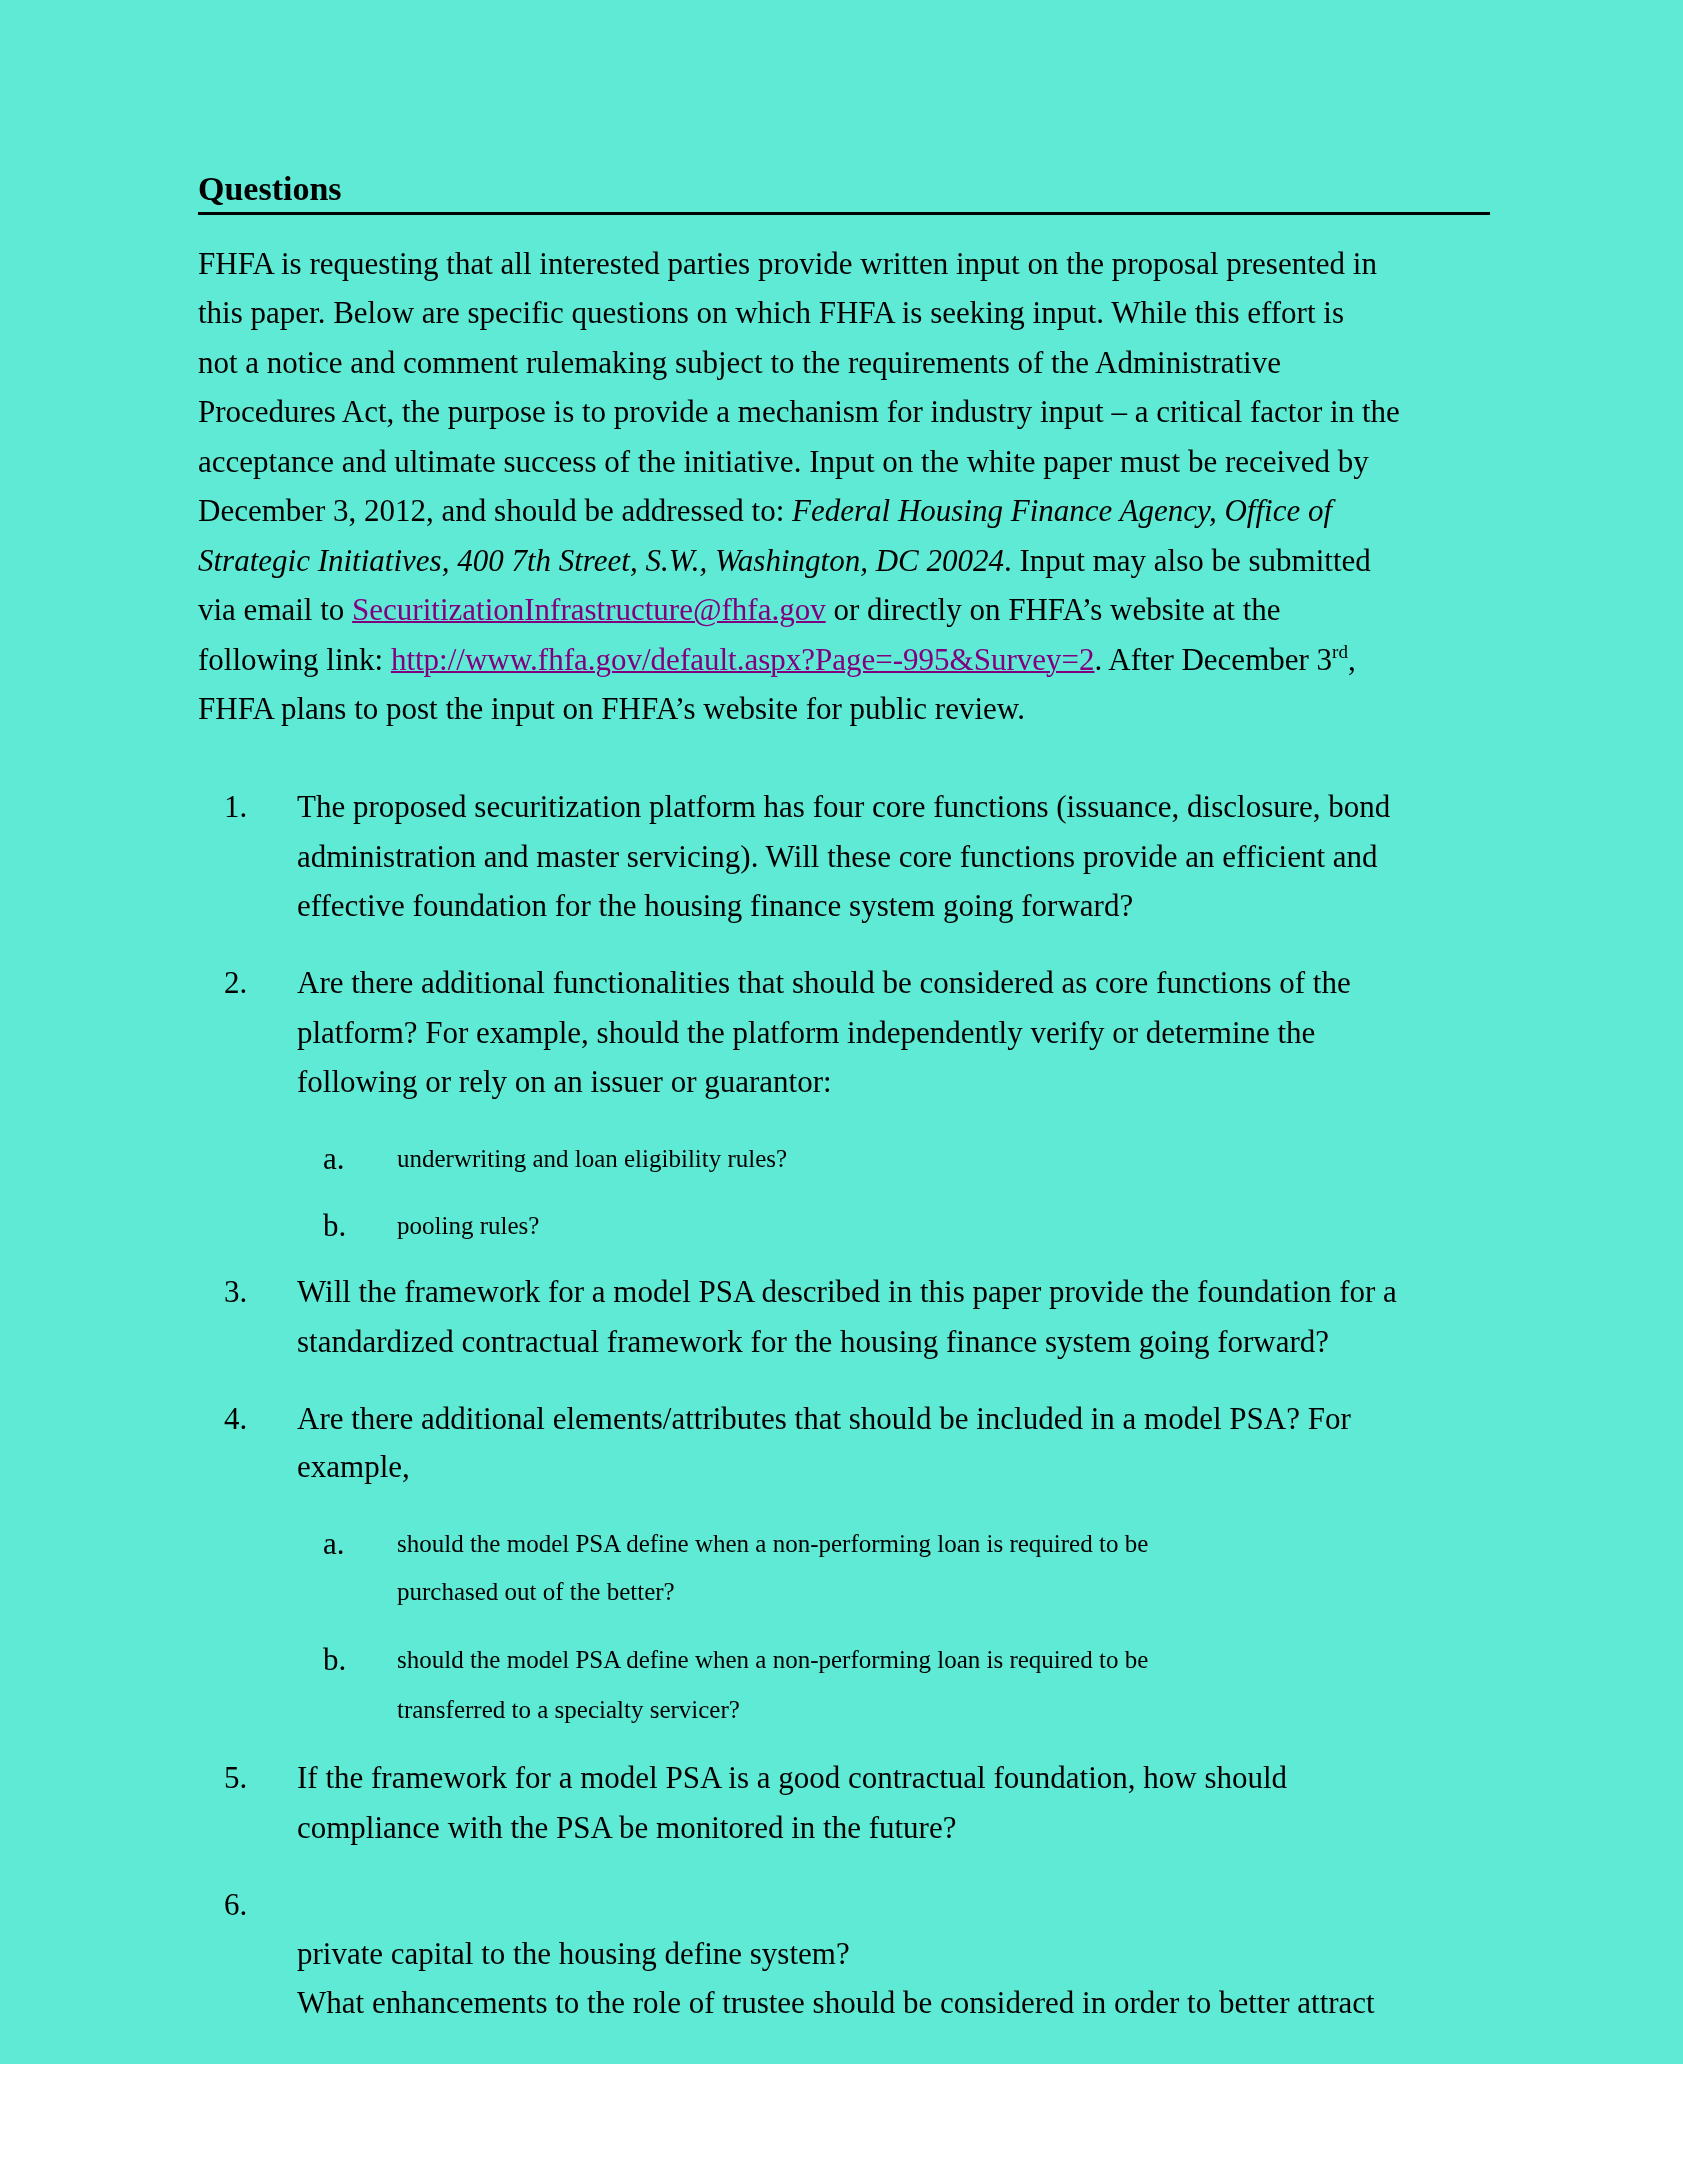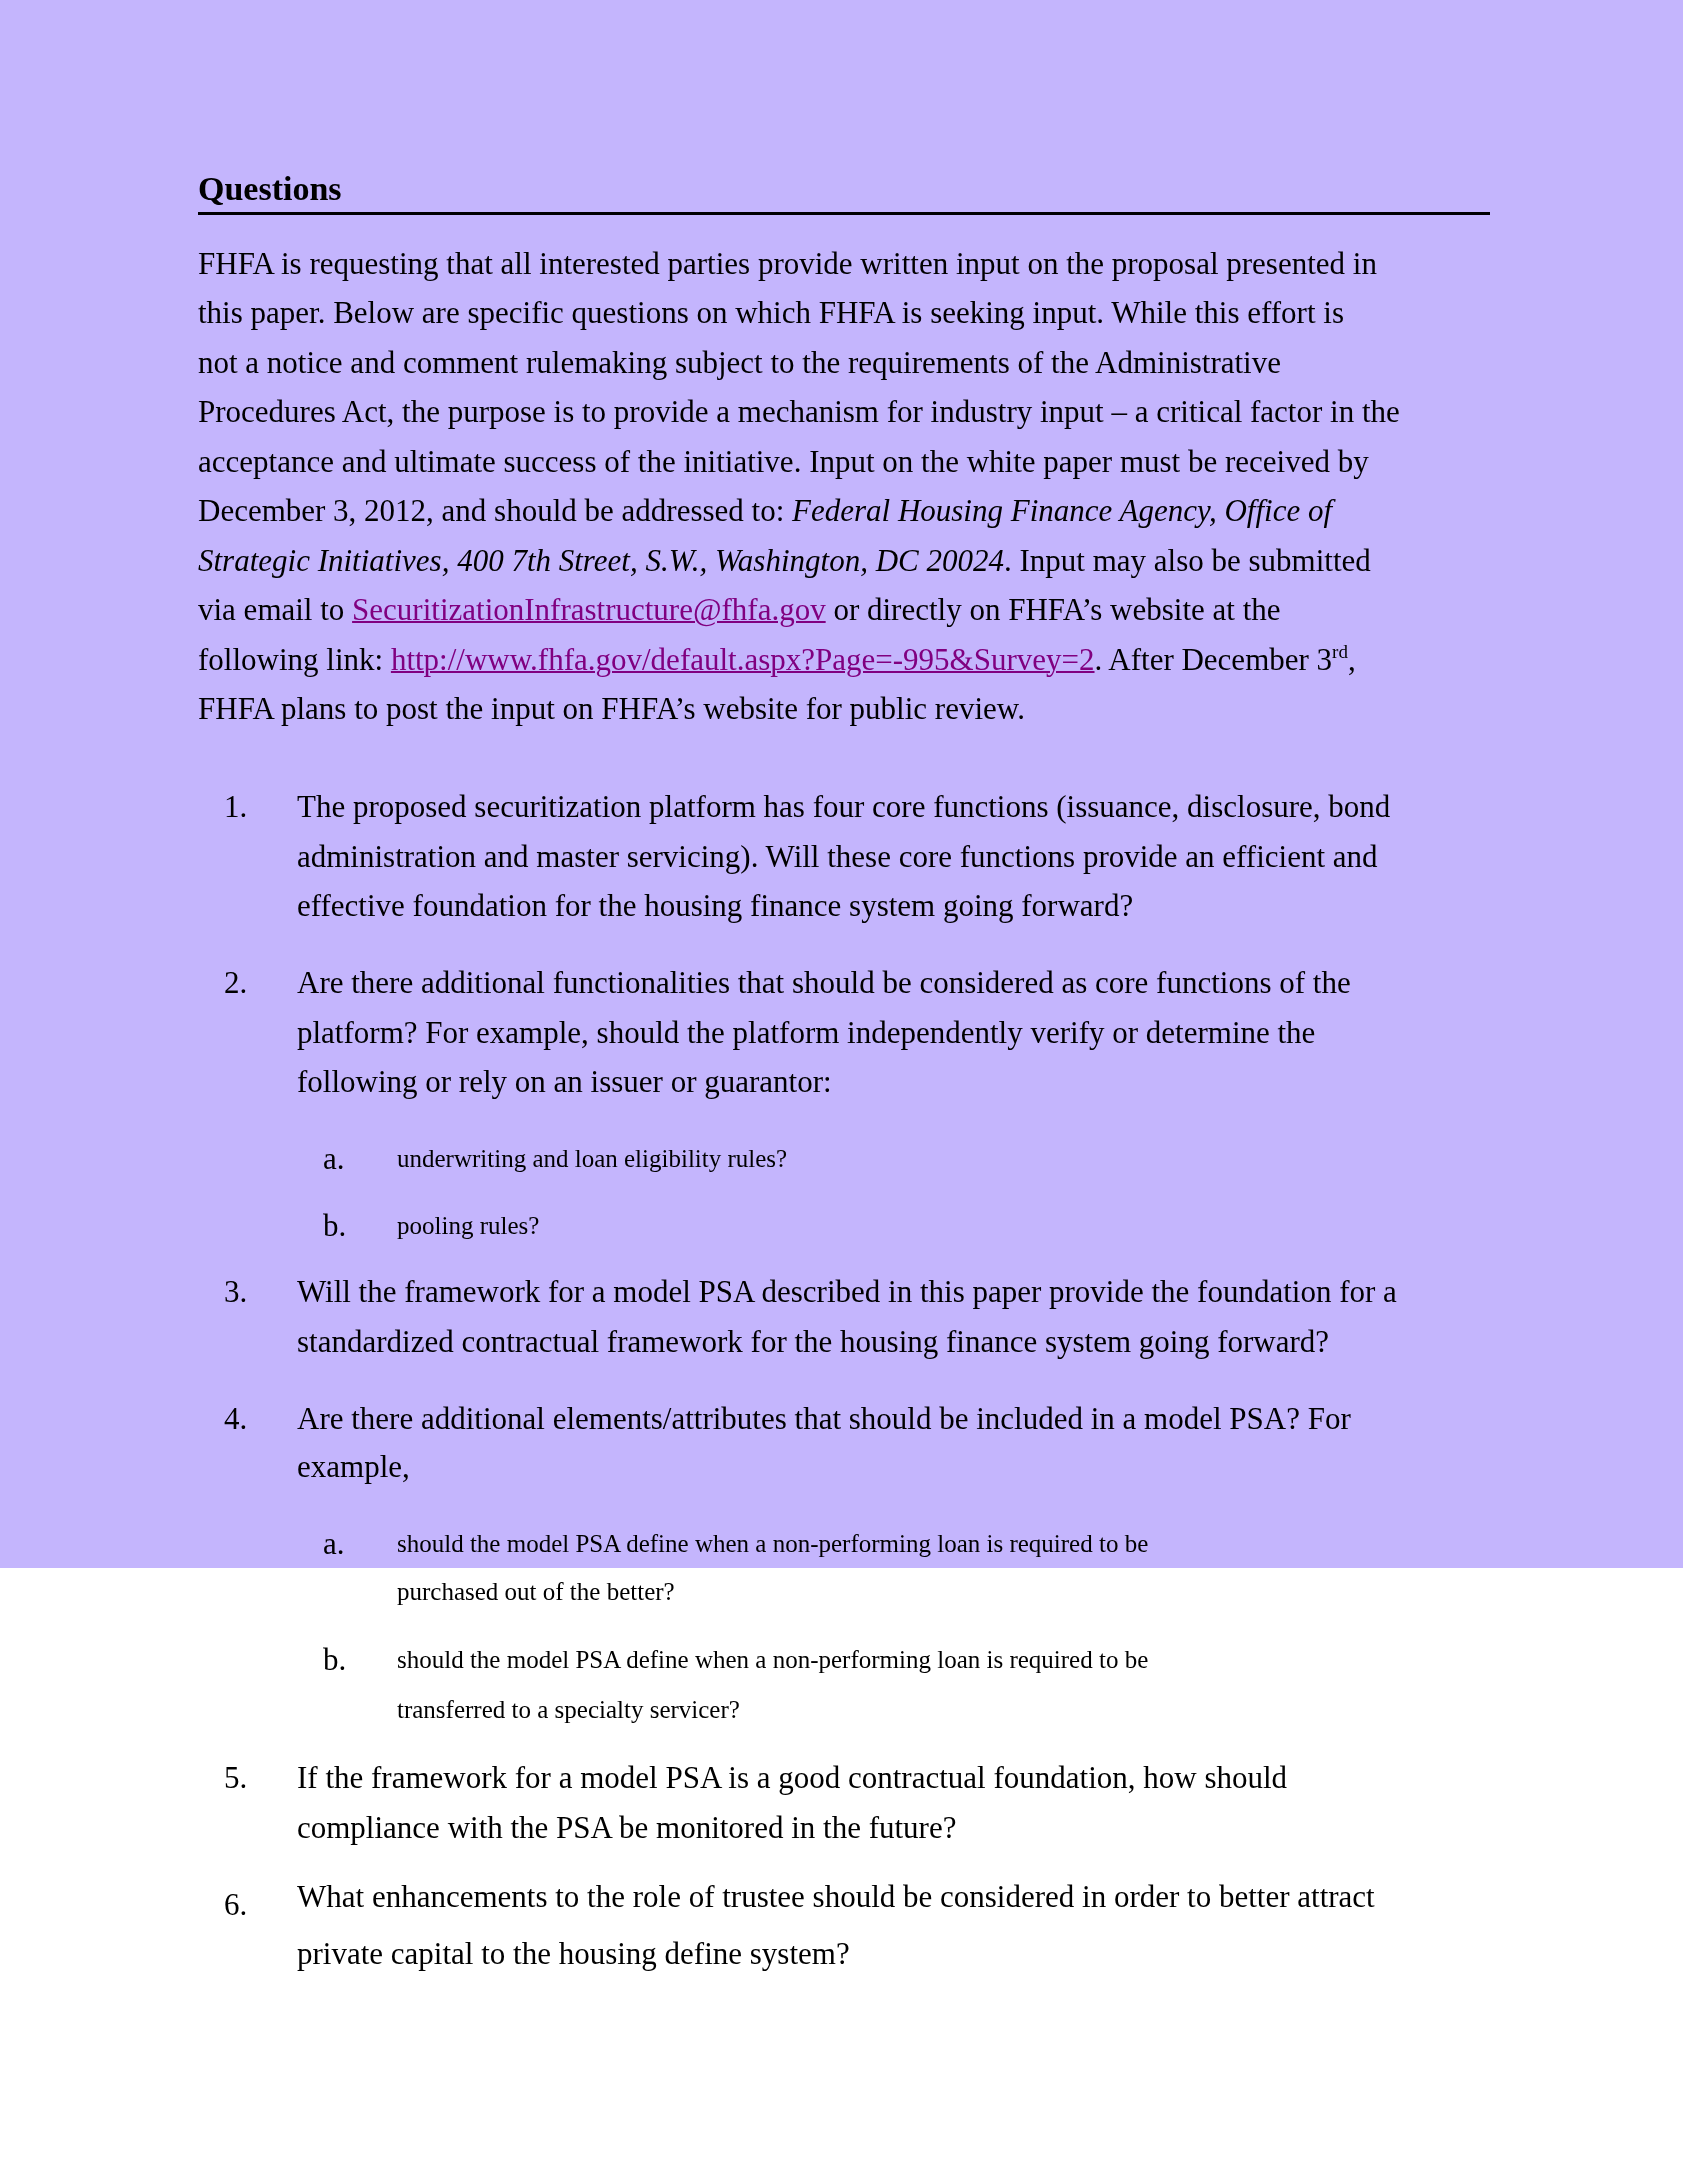--- a/index.html
+++ b/index.html
@@ -1,18 +1,18 @@
 <!DOCTYPE html>
 <html><head>
 <meta charset="utf-8">
 <style>
   html, body { margin: 0; padding: 0; background: #ffffff; }
   body { width: 1683px; height: 2178px; position: relative; overflow: hidden;
          font-family: "Liberation Serif", "DejaVu Serif", serif; color: #000; }
-  .page { position: absolute; left: 0; top: 0; width: 1683px; height: 1568px; background: #c4b5fd; }
+  .page { position: absolute; left: 0; top: 0; width: 1683px; height: 2064px; background: #5eead4; }
   .heading { position: absolute; left: 198px; top: 169px; font-size: 34px; font-weight: bold;
              line-height: 40px; white-space: nowrap; }
   .rule { position: absolute; left: 198px; top: 212px; width: 1292px; height: 3px; background: #000; }
   .line { position: absolute; font-size: 31px; line-height: 36px; white-space: nowrap; text-align: right; }
   .para .line { left: 198px; }
   .num { position: absolute; left: 224px; font-size: 31px; line-height: 36px; white-space: nowrap; }
   .itxt { position: absolute; left: 297px; font-size: 31px; line-height: 36px; white-space: nowrap; }
   .snum { position: absolute; left: 323px; font-size: 31px; line-height: 36px; white-space: nowrap; }
   .stxt { position: absolute; left: 397px; font-size: 25px; line-height: 36px; white-space: nowrap; }
   em { font-style: italic; }
@@ -79,18 +79,18 @@
   </div>
 
   <div>
     <div class="num" style="top:1760px">5.</div>
     <div class="itxt" style="top:1760px">If the framework for a model PSA is a good contractual foundation, how should</div>
     <div class="itxt" style="top:1810px">compliance with the PSA be monitored in the future?</div>
   </div>
 
   <div>
     <div class="num" style="top:1887px">6.</div>
-    <div class="itxt" style="top:1879px">What enhancements to the role of trustee should be considered in order to better attract</div>
+    <div class="itxt" style="top:1985px">What enhancements to the role of trustee should be considered in order to better attract</div>
     <div class="itxt" style="top:1936px">private capital to the housing define system?</div>
   </div>
 
 </div>
 
 
 </body></html>

